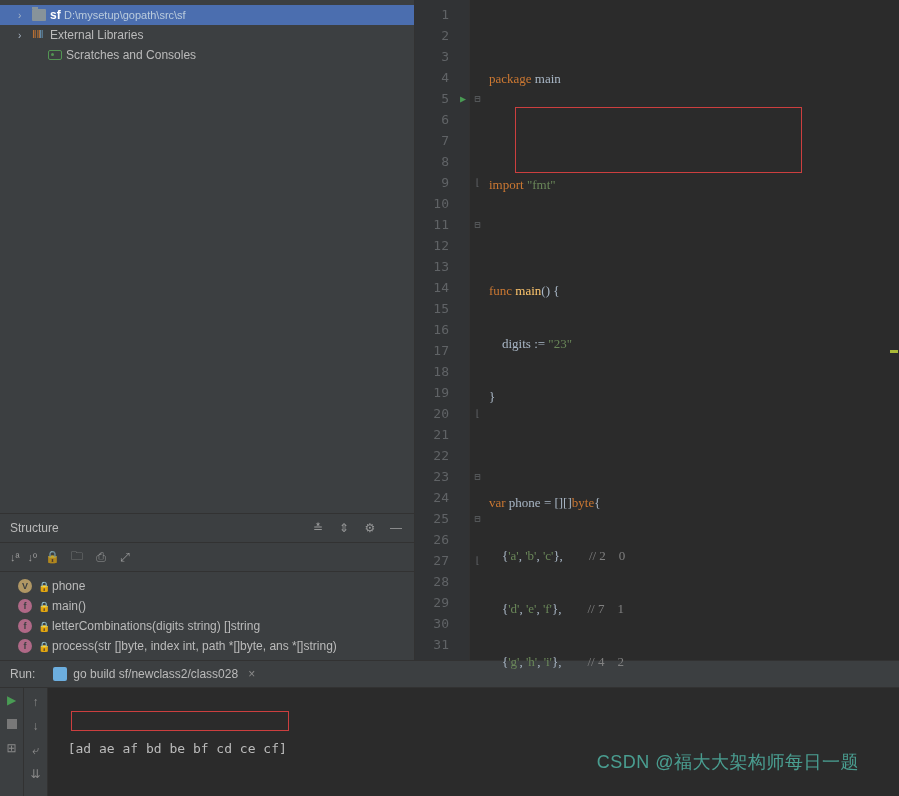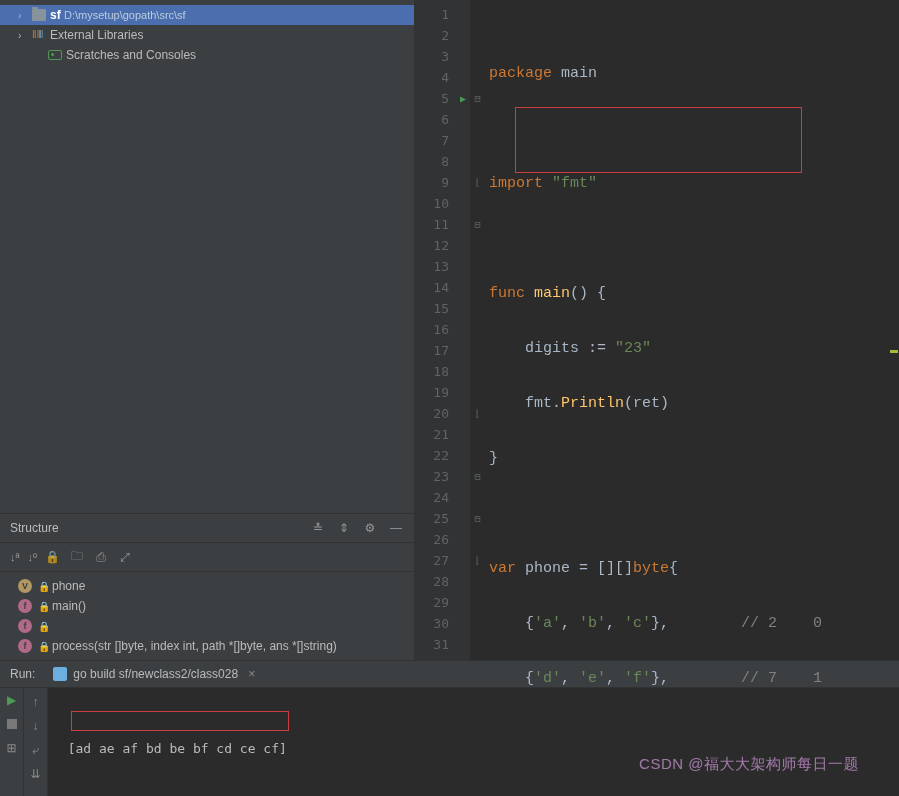--- a/index.html
+++ b/index.html
@@ -42,21 +42,21 @@
 .badge.v { background: #b09764; }
 .badge.f { background: #b06987; }
 .padlock { color: #c78522; width: 8px; font-size: 10px; }
 
 .editor-panel { flex: 1; display: flex; background: #2b2b2b; position: relative; }
 .gutter { width: 55px; background: #313335; padding-top: 4px; text-align: right; color: #606366; border-right: 1px solid #323232; }
 .gutter div { height: 21px; padding-right: 20px; line-height: 21px; font-family: Consolas, monospace; font-size: 13px; position: relative; }
 .run-gutter::after { content: '▶'; color: #499c54; position: absolute; right: 3px; font-size: 10px; }
 .fold-col { width: 15px; background: #2b2b2b; padding-top: 4px; }
 .fold-col div { height: 21px; line-height: 21px; text-align: center; color: #606366; font-size: 10px; font-family: Consolas, monospace; }
-.code { flex: 1; padding-top: 12px; font-family: Liberation Mono, monospace; font-size: 15px; color: #a9b7c6; white-space: pre; position: relative; }
+.code { flex: 1; padding-top: 20px; font-family: Liberation Serif, serif; font-size: 13px; color: #a9b7c6; white-space: pre; position: relative; }
 .code-line { height: 21px; line-height: 21px; padding-left: 4px; position: relative; }
 .red-box1 { position: absolute; border: 1px solid #cc3f3f; pointer-events: none; }
 .kw { color: #cc7832; }
 .str { color: #6a8759; }
 .fn { color: #ffc66d; }
 .cmt { color: #808080; }
 .scroll-marker { position: absolute; right: 0; top: 0; width: 12px; height: 100%; }
 .scroll-marker .m1 { position: absolute; right: 1px; top: 350px; width: 8px; height: 3px; background: #a9b837; }
 
 .run-panel { border-top: 1px solid #323232; display: flex; flex-direction: column; }
@@ -69,21 +69,21 @@
 .run-side div { height: 24px; display: flex; align-items: center; justify-content: center; color: #8a8a8a; cursor: pointer; font-size: 12px; }
 .run-side .play { color: #499c54; }
 .run-side .stop { width: 10px; height: 10px; background: #787878; margin: 7px auto; }
 .run-side2 { width: 24px; display: flex; flex-direction: column; border-right: 1px solid #323232; padding-top: 2px; }
 .run-side2 div { height: 24px; display: flex; align-items: center; justify-content: center; color: #8a8a8a; cursor: pointer; font-size: 12px; }
 .console { flex: 1; background: #2b2b2b; font-family: Consolas, monospace; font-size: 13px; color: #bbb; padding: 6px 4px; white-space: pre; position: relative; }
 .console-line { height: 19px; line-height: 19px; }
 .red-box2 { position: absolute; border: 1px solid #cc3f3f; pointer-events: none; left: 23px; top: 23px; width: 218px; height: 20px; }
 .tree-fold { color: #8a8a8a; display: inline-block; width: 16px; }
 
-.watermark { position: absolute; right: 40px; bottom: 22px; color: #f0abfc; font-size: 15px; opacity: 0.6; font-family: "Microsoft YaHei", sans-serif; letter-spacing: 0.5px; }
+.watermark { position: absolute; right: 40px; bottom: 22px; color: #5eead4; font-size: 18px; opacity: 0.6; font-family: "Microsoft YaHei", sans-serif; letter-spacing: 0.5px; }
 </style>
 </head>
 <body>
 
 <div class="main-layout">
   <div class="left-panel">
     <div class="project-tree">
       <div class="tree-row selected">
         <span class="chev">›</span>
         <span class="folder-ic"></span>
@@ -127,20 +127,21 @@
           <span>phone</span>
         </div>
         <div class="struct-row">
           <span class="badge f">f</span>
           <span class="padlock">🔒</span>
           <span>main()</span>
         </div>
         <div class="struct-row">
           <span class="badge f">f</span>
           <span class="padlock">🔒</span>
+          <span>letterCombinations(digits string) []string</span>
         </div>
         <div class="struct-row">
           <span class="badge f">f</span>
           <span class="padlock">🔒</span>
           <span>process(str []byte, index int, path *[]byte, ans *[]string)</span>
         </div>
       </div>
     </div>
   </div>
 
@@ -212,21 +213,20 @@
         <div></div>
     </div>
     <div class="code">
       <div class="red-box1" style="left:30px; top:107px; width:287px; height:66px;"></div>
       <div class="code-line"><span class="kw">package</span><span> main</span></div>
       <div class="code-line"></div>
       <div class="code-line"><span class="kw">import </span><span class="str">"fmt"</span></div>
       <div class="code-line"></div>
       <div class="code-line"><span class="kw">func </span><span class="fn">main</span><span>() {</span></div>
       <div class="code-line"><span>    digits := </span><span class="str">"23"</span></div>
-      <div class="code-line"><span>    fmt.</span><span class="fn">Println</span><span>(ret)</span></div>
       <div class="code-line"><span>}</span></div>
       <div class="code-line"></div>
       <div class="code-line"><span class="kw">var</span><span> phone = [][]</span><span class="kw">byte</span><span>{</span></div>
       <div class="code-line"><span>    {</span><span class="str">'a'</span><span>, </span><span class="str">'b'</span><span>, </span><span class="str">'c'</span><span>},        </span><span class="cmt">// 2    0</span></div>
       <div class="code-line"><span>    {</span><span class="str">'d'</span><span>, </span><span class="str">'e'</span><span>, </span><span class="str">'f'</span><span>},        </span><span class="cmt">// 7    1</span></div>
       <div class="code-line"><span>    {</span><span class="str">'g'</span><span>, </span><span class="str">'h'</span><span>, </span><span class="str">'i'</span><span>},        </span><span class="cmt">// 4    2</span></div>
       <div class="code-line"><span>    {</span><span class="str">'j'</span><span>, </span><span class="str">'k'</span><span>, </span><span class="str">'l'</span><span>},        </span><span class="cmt">// 5    3</span></div>
       
       
       

